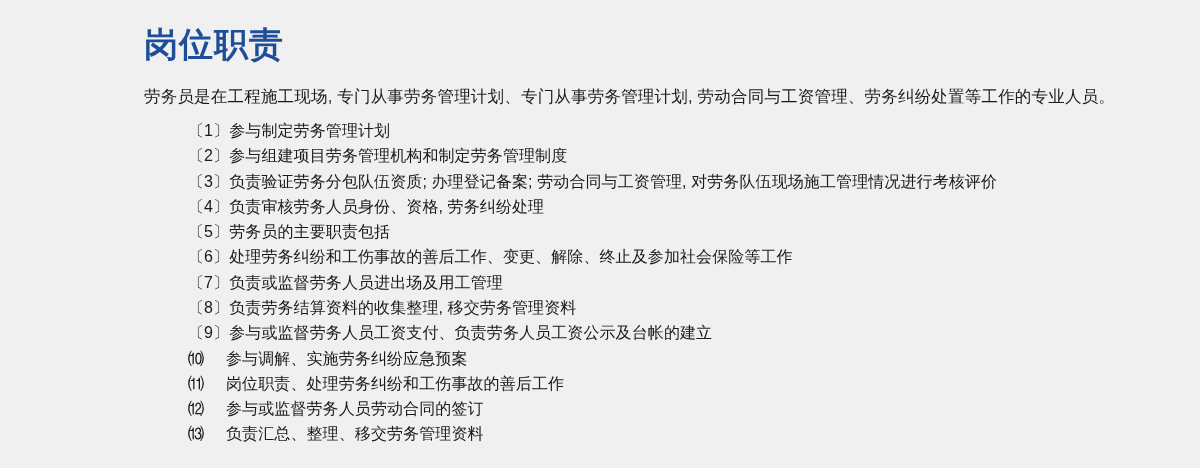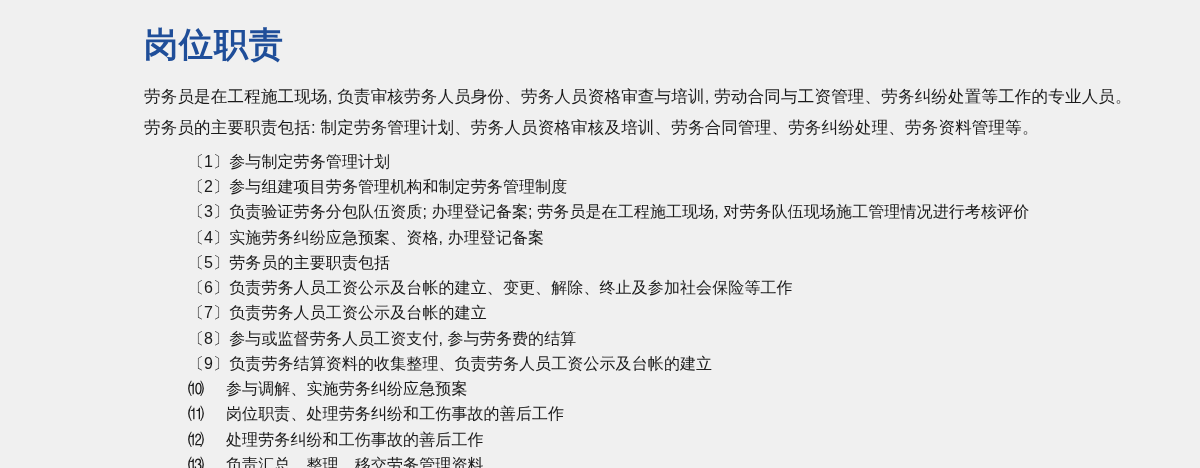--- a/index.html
+++ b/index.html
@@ -61,72 +61,71 @@
   }
 </style>
 </head>
 <body>
 
 <div class="page">
 
   <h1 class="doc-title">岗位职责</h1>
 
   <div class="intro-block">
-    <p class="intro">劳务员是在工程施工现场, 负责审核劳务人员身份、劳务人员资格审查与培训, 劳动合同与工资管理、劳务纠纷处置等工作的专业人员。</p>
-    <p class="intro">劳务员的主要职责包括: 制定劳务管理计划、劳务人员资格审核及培训、劳务合同管理、劳务纠纷处理、劳务资料管理等。</p>
+    <p class="intro">劳务员是在工程施工现场, 专门从事劳务管理计划、专门从事劳务管理计划, 劳动合同与工资管理、劳务纠纷处置等工作的专业人员。</p>
   </div>
 
   <ul class="duty-list">
     <li class="duty-item">
       <span class="duty-num">〔1〕</span>
       <span class="duty-text">参与制定劳务管理计划</span>
     </li>
     <li class="duty-item">
       <span class="duty-num">〔2〕</span>
       <span class="duty-text">参与组建项目劳务管理机构和制定劳务管理制度</span>
     </li>
     <li class="duty-item">
       <span class="duty-num">〔3〕</span>
-      <span class="duty-text">负责验证劳务分包队伍资质; 办理登记备案; 劳务员是在工程施工现场, 对劳务队伍现场施工管理情况进行考核评价</span>
+      <span class="duty-text">负责验证劳务分包队伍资质; 办理登记备案; 劳动合同与工资管理, 对劳务队伍现场施工管理情况进行考核评价</span>
     </li>
     <li class="duty-item">
       <span class="duty-num">〔4〕</span>
-      <span class="duty-text">实施劳务纠纷应急预案、资格, 办理登记备案</span>
+      <span class="duty-text">负责审核劳务人员身份、资格, 劳务纠纷处理</span>
     </li>
     <li class="duty-item">
       <span class="duty-num">〔5〕</span>
       <span class="duty-text">劳务员的主要职责包括</span>
     </li>
     <li class="duty-item">
       <span class="duty-num">〔6〕</span>
-      <span class="duty-text">负责劳务人员工资公示及台帐的建立、变更、解除、终止及参加社会保险等工作</span>
+      <span class="duty-text">处理劳务纠纷和工伤事故的善后工作、变更、解除、终止及参加社会保险等工作</span>
     </li>
     <li class="duty-item">
       <span class="duty-num">〔7〕</span>
-      <span class="duty-text">负责劳务人员工资公示及台帐的建立</span>
+      <span class="duty-text">负责或监督劳务人员进出场及用工管理</span>
     </li>
     <li class="duty-item">
       <span class="duty-num">〔8〕</span>
-      <span class="duty-text">参与或监督劳务人员工资支付, 参与劳务费的结算</span>
+      <span class="duty-text">负责劳务结算资料的收集整理, 移交劳务管理资料</span>
     </li>
     <li class="duty-item">
       <span class="duty-num">〔9〕</span>
-      <span class="duty-text">负责劳务结算资料的收集整理、负责劳务人员工资公示及台帐的建立</span>
+      <span class="duty-text">参与或监督劳务人员工资支付、负责劳务人员工资公示及台帐的建立</span>
     </li>
     <li class="duty-item">
       <span class="duty-num">⑽</span>
       <span class="duty-text">参与调解、实施劳务纠纷应急预案</span>
     </li>
     <li class="duty-item">
       <span class="duty-num">⑾</span>
       <span class="duty-text">岗位职责、处理劳务纠纷和工伤事故的善后工作</span>
     </li>
     <li class="duty-item">
       <span class="duty-num">⑿</span>
-      <span class="duty-text">处理劳务纠纷和工伤事故的善后工作</span>
+      <span class="duty-text">参与或监督劳务人员劳动合同的签订</span>
     </li>
     <li class="duty-item">
       <span class="duty-num">⒀</span>
       <span class="duty-text">负责汇总、整理、移交劳务管理资料</span>
     </li>
   </ul>
 
 </div>
 
 </body></html>

